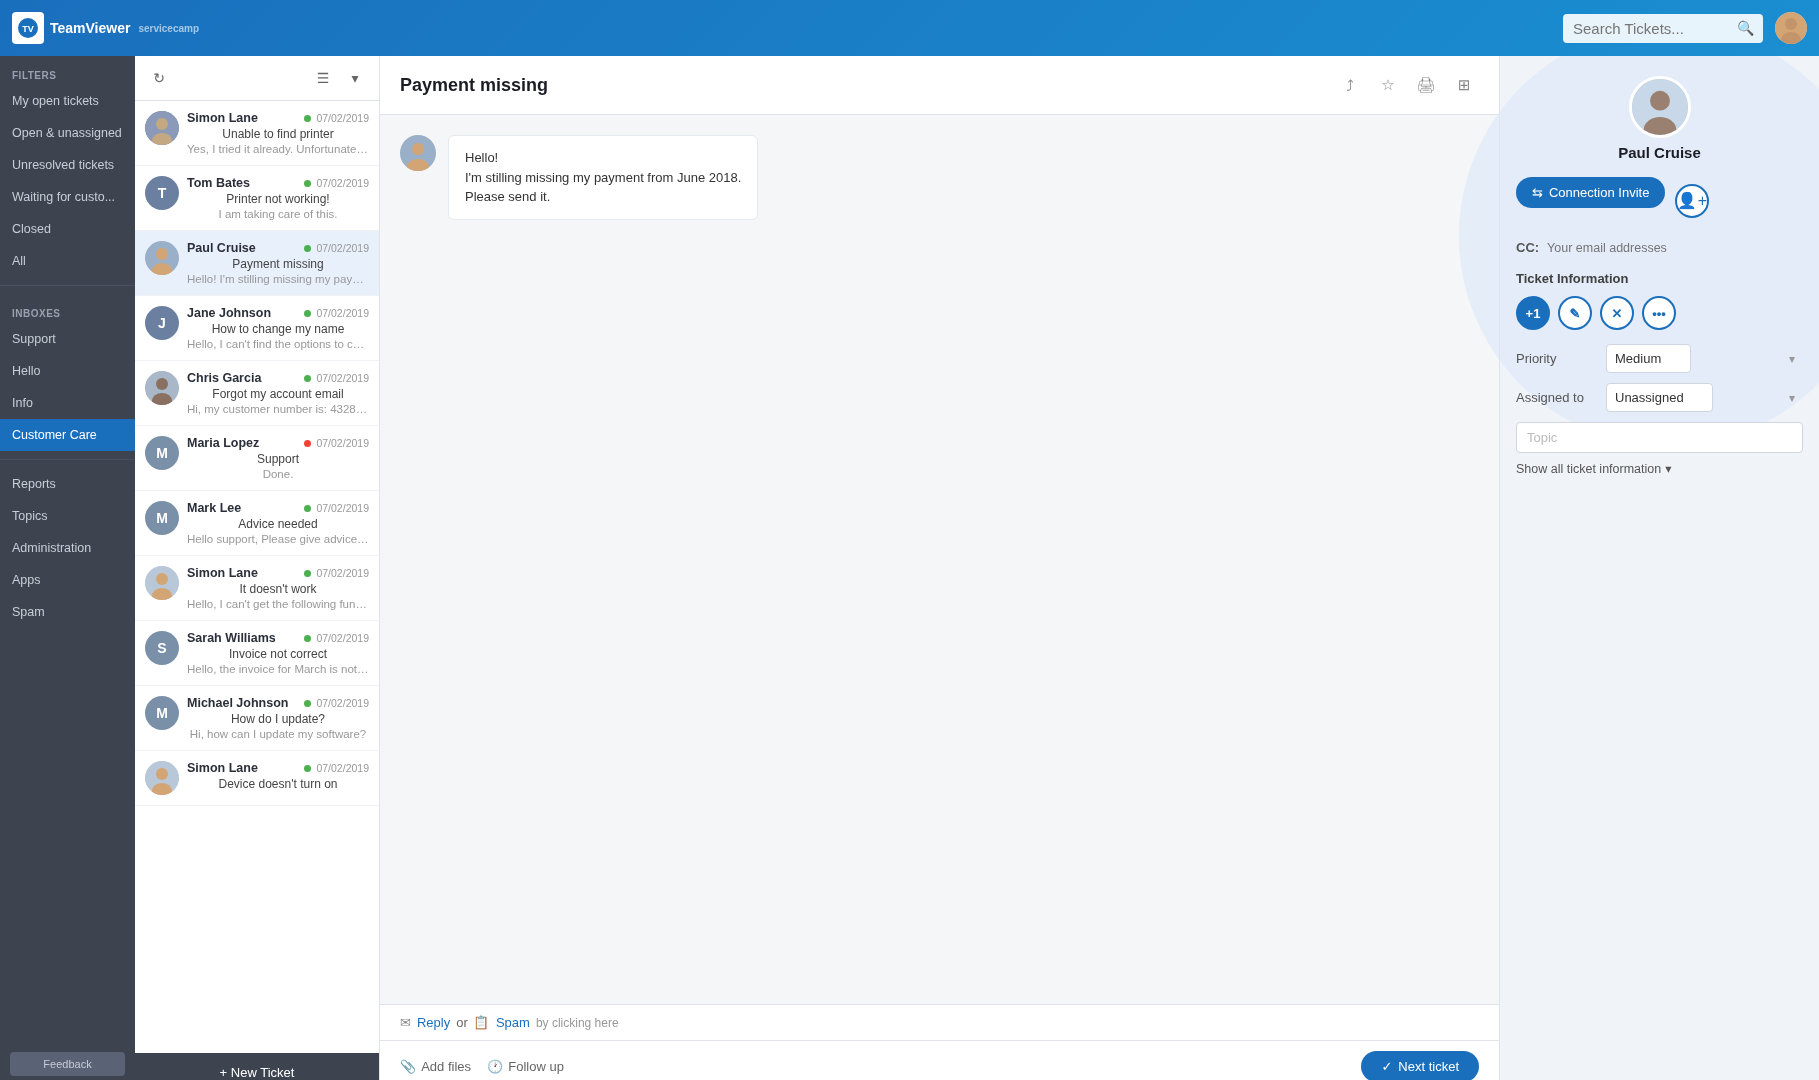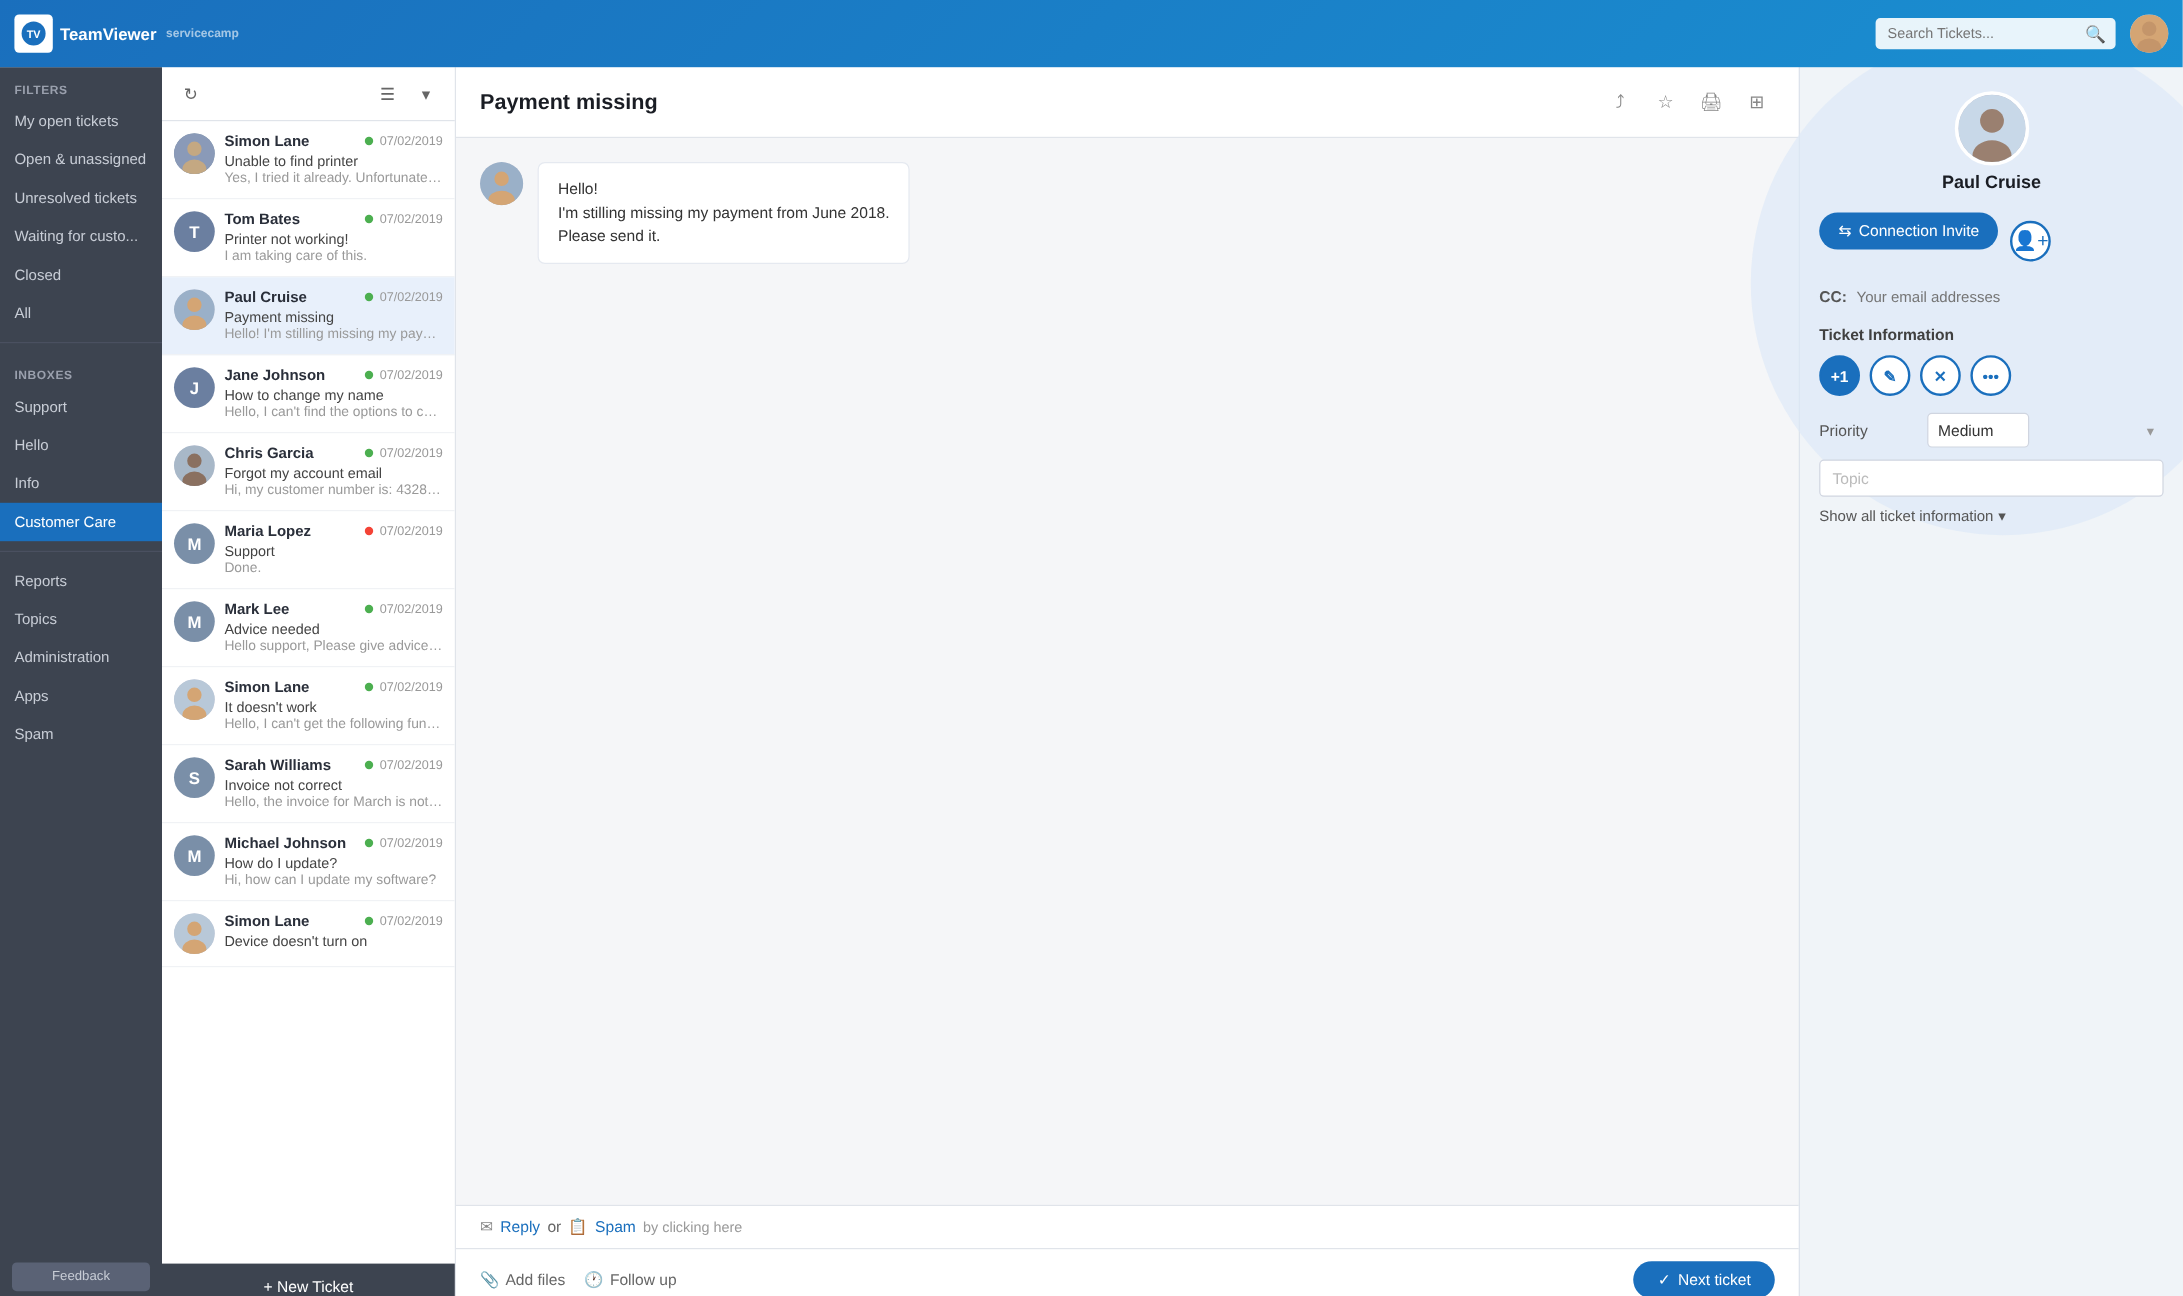--- a/index.html
+++ b/index.html
@@ -38,21 +38,21 @@
     .header-spacer { flex: 1; }
     .header-search {
       position: relative;
       margin-right: 12px;
     }
     .header-search input {
       background: rgba(255,255,255,0.9);
       border: none;
       border-radius: 4px;
       padding: 6px 30px 6px 10px;
-      font-size: 12px;
+      font-size: 15px;
       width: 220px;
       outline: none;
     }
     .search-icon-btn {
       position: absolute;
       right: 8px;
       top: 50%;
       transform: translateY(-50%);
       color: #999;
       font-size: 14px;
@@ -169,21 +169,21 @@
       flex-shrink: 0;
       background: #c0c8d8;
       display: flex;
       align-items: center;
       justify-content: center;
       color: white;
       font-size: 13px;
       font-weight: 600;
       overflow: hidden;
     }
-    .ticket-info { flex: 1; min-width: 0; }
+    .ticket-info { flex: 1; min-width: 0; text-align: center; }
     .ticket-header-row {
       display: flex;
       align-items: center;
       justify-content: space-between;
       margin-bottom: 2px;
     }
     .ticket-name {
       font-weight: 600;
       font-size: 12.5px;
       color: #2a2f3a;
@@ -1005,20 +1005,28 @@
 
         <div class="field-row">
           <span class="field-label">Priority</span>
           <div class="select-wrapper">
             <select class="field-select">
               <option>Medium</option>
             </select>
           </div>
         </div>
 
+        <div class="field-row">
+          <span class="field-label">Assigned to</span>
+          <div class="select-wrapper">
+            <select class="field-select">
+              <option>Unassigned</option>
+            </select>
+          </div>
+        </div>
 
         <div class="topic-row">Topic</div>
 
         <div class="show-all-link">
           <span>Show all ticket information</span>
           <span>▾</span>
         </div>
       </div>
     </div>
   </div>

